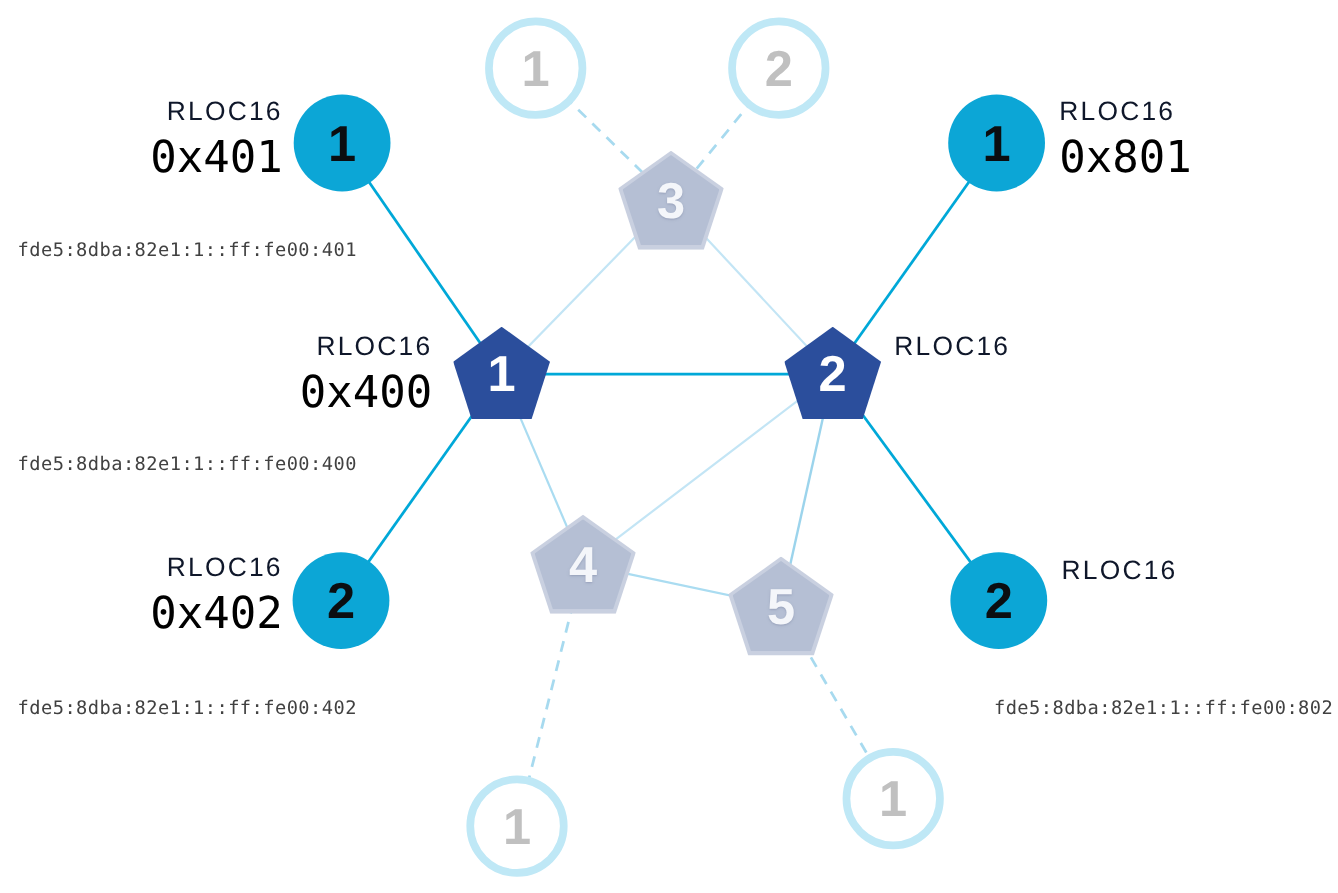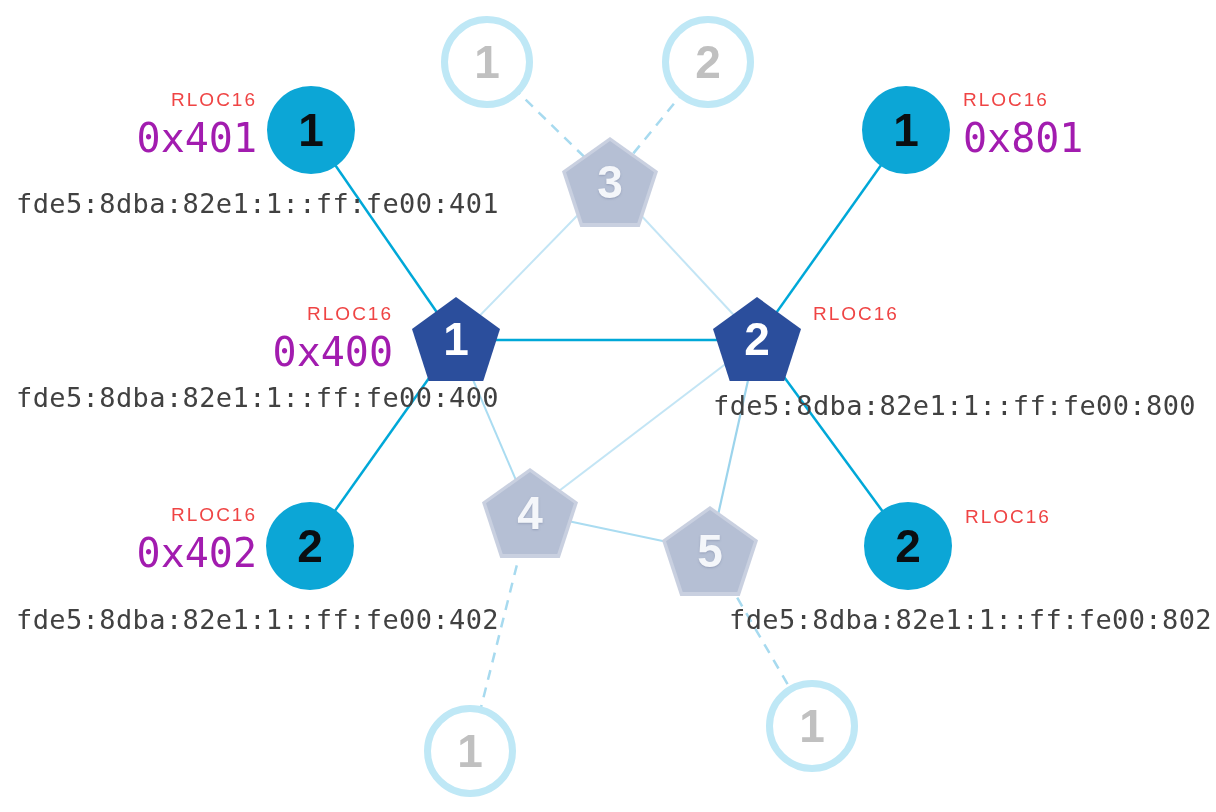--- a/index.html
+++ b/index.html
@@ -45,29 +45,30 @@
   .router-faded .inner {
     position:absolute; left:4px; top:4px; right:4px; bottom:4px;
     background:#b5bfd4;
     clip-path:polygon(50% 0, 100% 38%, 81% 100%, 19% 100%, 0 38%);
   }
   .router-faded .num { position:relative; color:#f4f6fa; text-shadow:0 1px 2px rgba(120,130,160,0.5); }
 
   .lblgrp { position:absolute; z-index:4; line-height:1; }
   .lblgrp.r { text-align:right; }
   .lblgrp .cap {
-    font-size:19px; letter-spacing:2px; color:#ef4444; margin-bottom:9px;
+    font-size:24px; letter-spacing:2px; color:#0f172a; margin-bottom:9px;
   }
   .lblgrp .hex {
-    font-family:"DejaVu Sans Mono", monospace; font-size:40px; color:#a21caf;
+    font-family:"DejaVu Sans Mono", monospace; font-size:40px; color:#000000;
   }
   .ip {
     position:absolute; z-index:4; line-height:1;
-    font-family:"DejaVu Sans Mono", monospace; font-size:27px; letter-spacing:0.4px; color:#414141;
+    font-family:"DejaVu Sans Mono", monospace; font-size:17px; letter-spacing:0.4px; color:#414141;
     white-space:nowrap;
+    margin-top:30px;
   }
 </style>
 </head>
 <body>
 
 <div id="stage">
 
   <svg id="wires" width="1216" height="812" viewBox="0 0 1216 812">
 
     <line class="link-dashed" x1="487" y1="62" x2="610" y2="182"></line>
@@ -154,16 +155,15 @@
   <div class="lblgrp" style="left:813px; top:304px;">
     <div class="cap">RLOC16</div>
   </div>
   <div class="lblgrp" style="left:965px; top:507px;">
     <div class="cap">RLOC16</div>
   </div>
 
   <div class="ip" style="left:16px; top:190px;">fde5:8dba:82e1:1::ff:fe00:401</div>
   <div class="ip" style="left:16px; top:384px;">fde5:8dba:82e1:1::ff:fe00:400</div>
   <div class="ip" style="left:16px; top:606px;">fde5:8dba:82e1:1::ff:fe00:402</div>
-  <div class="ip" style="right:20px; top:392px;">fde5:8dba:82e1:1::ff:fe00:800</div>
   <div class="ip" style="right:4px; top:606px;">fde5:8dba:82e1:1::ff:fe00:802</div>
 
 </div>
 
 </body></html>

